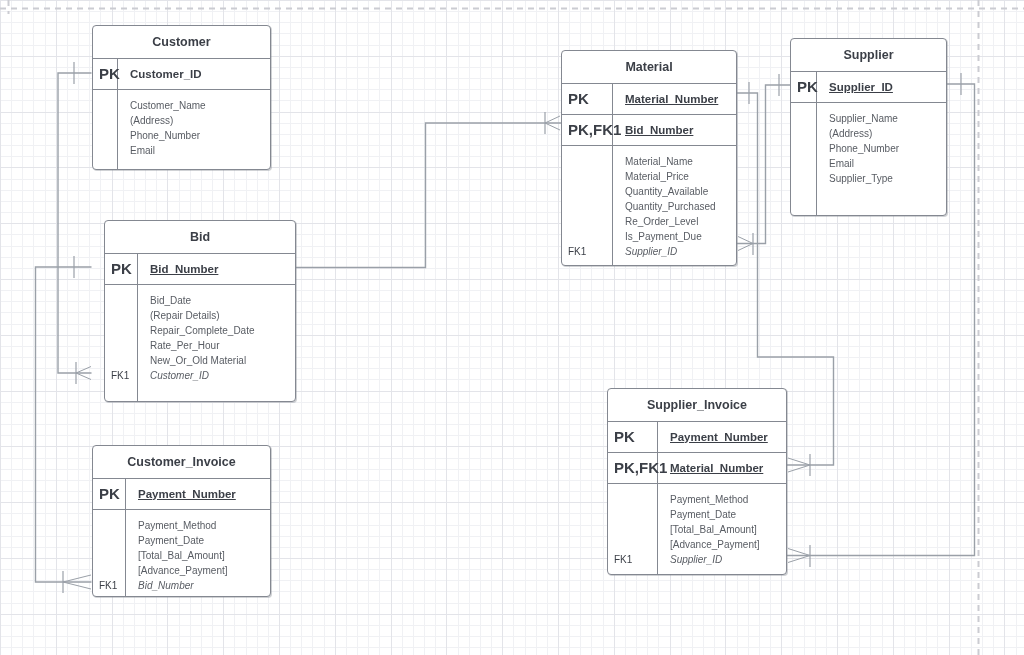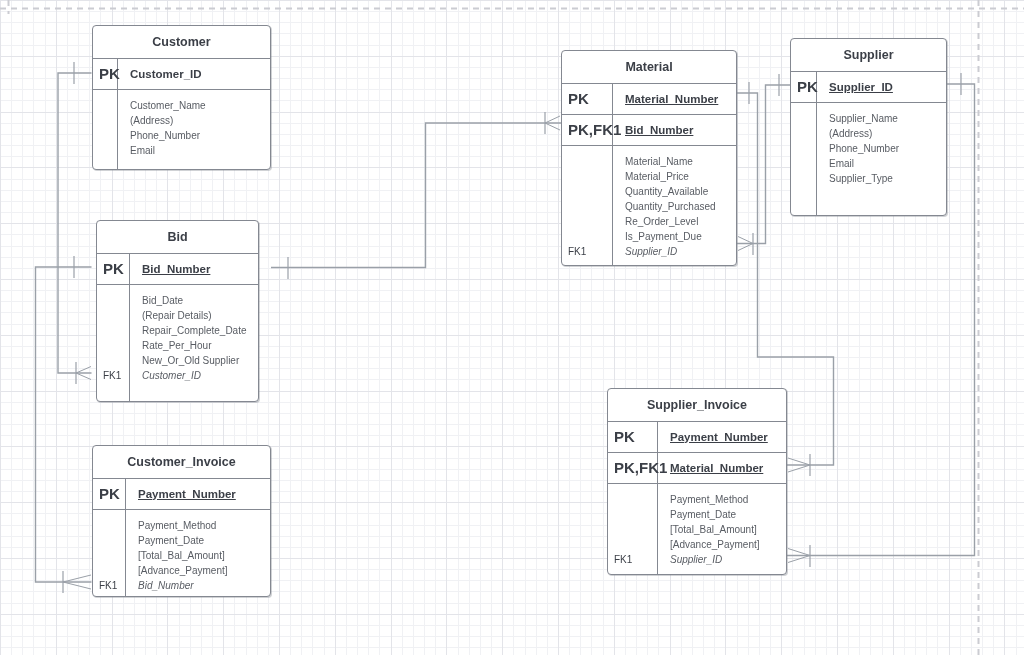--- a/index.html
+++ b/index.html
@@ -115,21 +115,21 @@
           <div class="alabel"></div>
           <div class="aname">Email</div>
         </div>
       <div class="arow fill">
           <div class="alabel"></div>
           <div class="aname"></div>
         </div>
     </div>
   </div>
 
-  <div class="entity" style="left:96px;top:220px;width:163px;height:182px;--lw:33px">
+  <div class="entity" style="left:104px;top:220px;width:192px;height:182px;--lw:33px">
     <div class="etitle">Bid</div>
     <div class="krow">
       <div class="klabel">PK</div>
       <div class="kname u">Bid_Number</div>
     </div>
     <div class="attrs">
       <div class="arow sp">
           <div class="alabel"></div>
           <div class="aname"></div>
         </div>
@@ -144,21 +144,21 @@
       <div class="arow">
           <div class="alabel"></div>
           <div class="aname">Repair_Complete_Date</div>
         </div>
       <div class="arow">
           <div class="alabel"></div>
           <div class="aname">Rate_Per_Hour</div>
         </div>
       <div class="arow">
           <div class="alabel"></div>
-          <div class="aname">New_Or_Old Supplier</div>
+          <div class="aname">New_Or_Old Material</div>
         </div>
       <div class="arow">
           <div class="alabel">FK1</div>
           <div class="aname italic">Customer_ID</div>
         </div>
       <div class="arow fill">
           <div class="alabel"></div>
           <div class="aname"></div>
         </div>
     </div>

